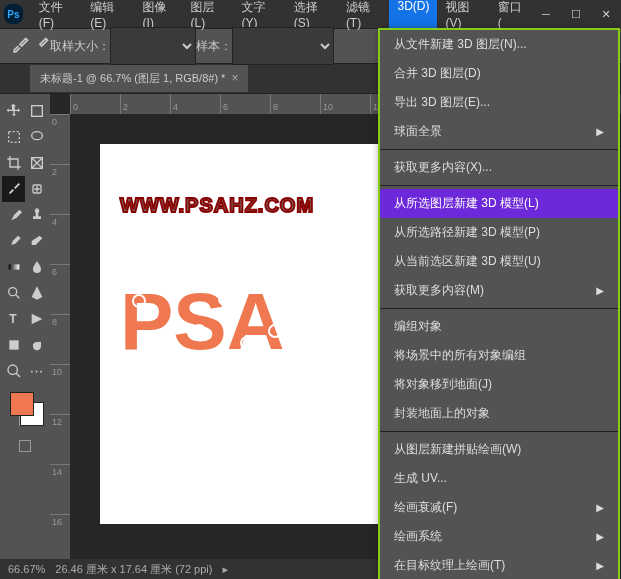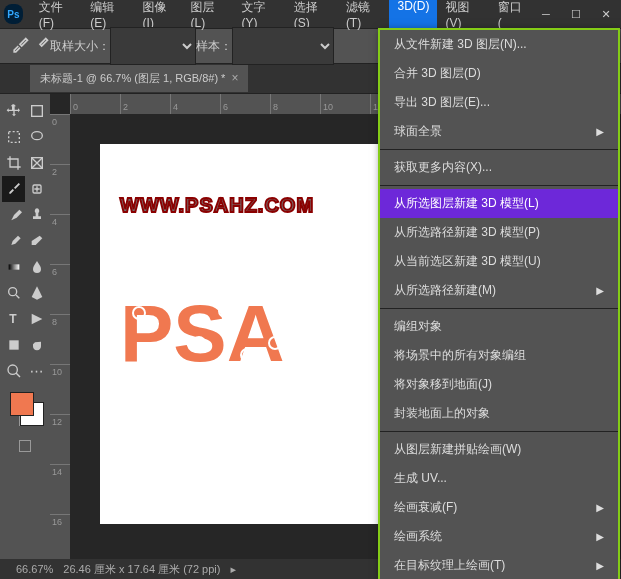--- a/index.html
+++ b/index.html
@@ -26,24 +26,24 @@
 .swatch-area { grid-column: 1 / 3; height: 50px; display: flex; align-items: center; justify-content: center; position: relative; margin-top: 4px; }
 .swatch-fg { width: 24px; height: 24px; background: #f07850; border: 1px solid #222; position: absolute; top: 4px; left: 8px; }
 .swatch-bg { width: 24px; height: 24px; background: #fff; border: 1px solid #222; position: absolute; top: 14px; left: 18px; }
 .canvas-area { flex: 1; background: #262626; position: relative; overflow: hidden; }
 .ruler-h { position: absolute; top: 0; left: 20px; right: 0; height: 20px; background: #535353; display: flex; color: #999; font-size: 9px; overflow: hidden; }
 .ruler-v { position: absolute; top: 20px; left: 0; width: 20px; bottom: 0; background: #535353; color: #999; font-size: 9px; }
 .ruler-tick-h { width: 50px; border-left: 1px solid #777; padding-left: 2px; padding-top: 8px; flex-shrink: 0; }
 .ruler-tick-v { height: 50px; border-top: 1px solid #777; padding-top: 2px; padding-left: 2px; }
 .canvas { position: absolute; top: 50px; left: 50px; width: 280px; height: 380px; background: #fff; }
 .canvas-text1 { font-size: 20px; font-weight: 900; color: #737373; -webkit-text-stroke: 2px #8b0000; letter-spacing: 1px; position: absolute; top: 50px; left: 20px; font-family: Arial Black, sans-serif; }
-.canvas-text2 { font-size: 80px; font-weight: 900; color: #f07850; position: absolute; top: 144px; left: 20px; font-family: Arial Black, sans-serif; }
+.canvas-text2 { font-size: 80px; font-weight: 900; color: #f07850; position: absolute; top: 132px; left: 20px; font-family: Arial Black, sans-serif; }
 .canvas-text2 span { position: relative; display: inline-block; }
 .circle { position: absolute; width: 14px; height: 14px; border: 2px solid #fff; border-radius: 50%; }
-.statusbar { height: 20px; background: #323232; display: flex; align-items: center; padding: 0 16px; color: #aaa; font-size: 11px; gap: 10px; }
+.statusbar { height: 20px; background: #323232; display: flex; align-items: center; padding: 0 8px; color: #aaa; font-size: 11px; gap: 10px; }
 .dropdown { position: absolute; top: 28px; left: 378px; width: 242px; background: #535353; border: 2px solid #84cc16; box-shadow: 2px 2px 8px rgba(0,0,0,0.5); z-index: 100; }
 .dd-item { color: #ddd; font-size: 12px; padding: 6px 14px; cursor: pointer; display: flex; align-items: center; justify-content: space-between; }
 .dd-item.highlighted { background: #6d28d9; color: #fff; }
 .dd-sep { height: 1px; background: #222; margin: 3px 0; }
 .dd-arrow { font-size: 10px; color: #ddd; }
 .watermark { position: absolute; bottom: 22px; right: 70px; color: #1e90ff; font-size: 18px; font-weight: bold; letter-spacing: 1px; font-family: Arial, sans-serif; text-shadow: 1px 1px 0 #fff; }
 .mini-icons { grid-column: 1/3; display: flex; justify-content: center; gap: 6px; padding: 4px 0; }
 .mini-icon { width: 12px; height: 12px; border: 1px solid #999; }
 </style>
 </head>
@@ -291,21 +291,21 @@
     <div class="dd-item highlighted">
       <span>从所选图层新建 3D 模型(L)</span>
     </div>
     <div class="dd-item">
       <span>从所选路径新建 3D 模型(P)</span>
     </div>
     <div class="dd-item">
       <span>从当前选区新建 3D 模型(U)</span>
     </div>
     <div class="dd-item">
-      <span>从所选路径新建(M)</span>
+      <span>获取更多内容(M)</span>
       <span class="dd-arrow">▶</span>
     </div>
     <div class="dd-sep"></div>
     <div class="dd-item">
       <span>编组对象</span>
     </div>
     <div class="dd-item">
       <span>将场景中的所有对象编组</span>
     </div>
     <div class="dd-item">

